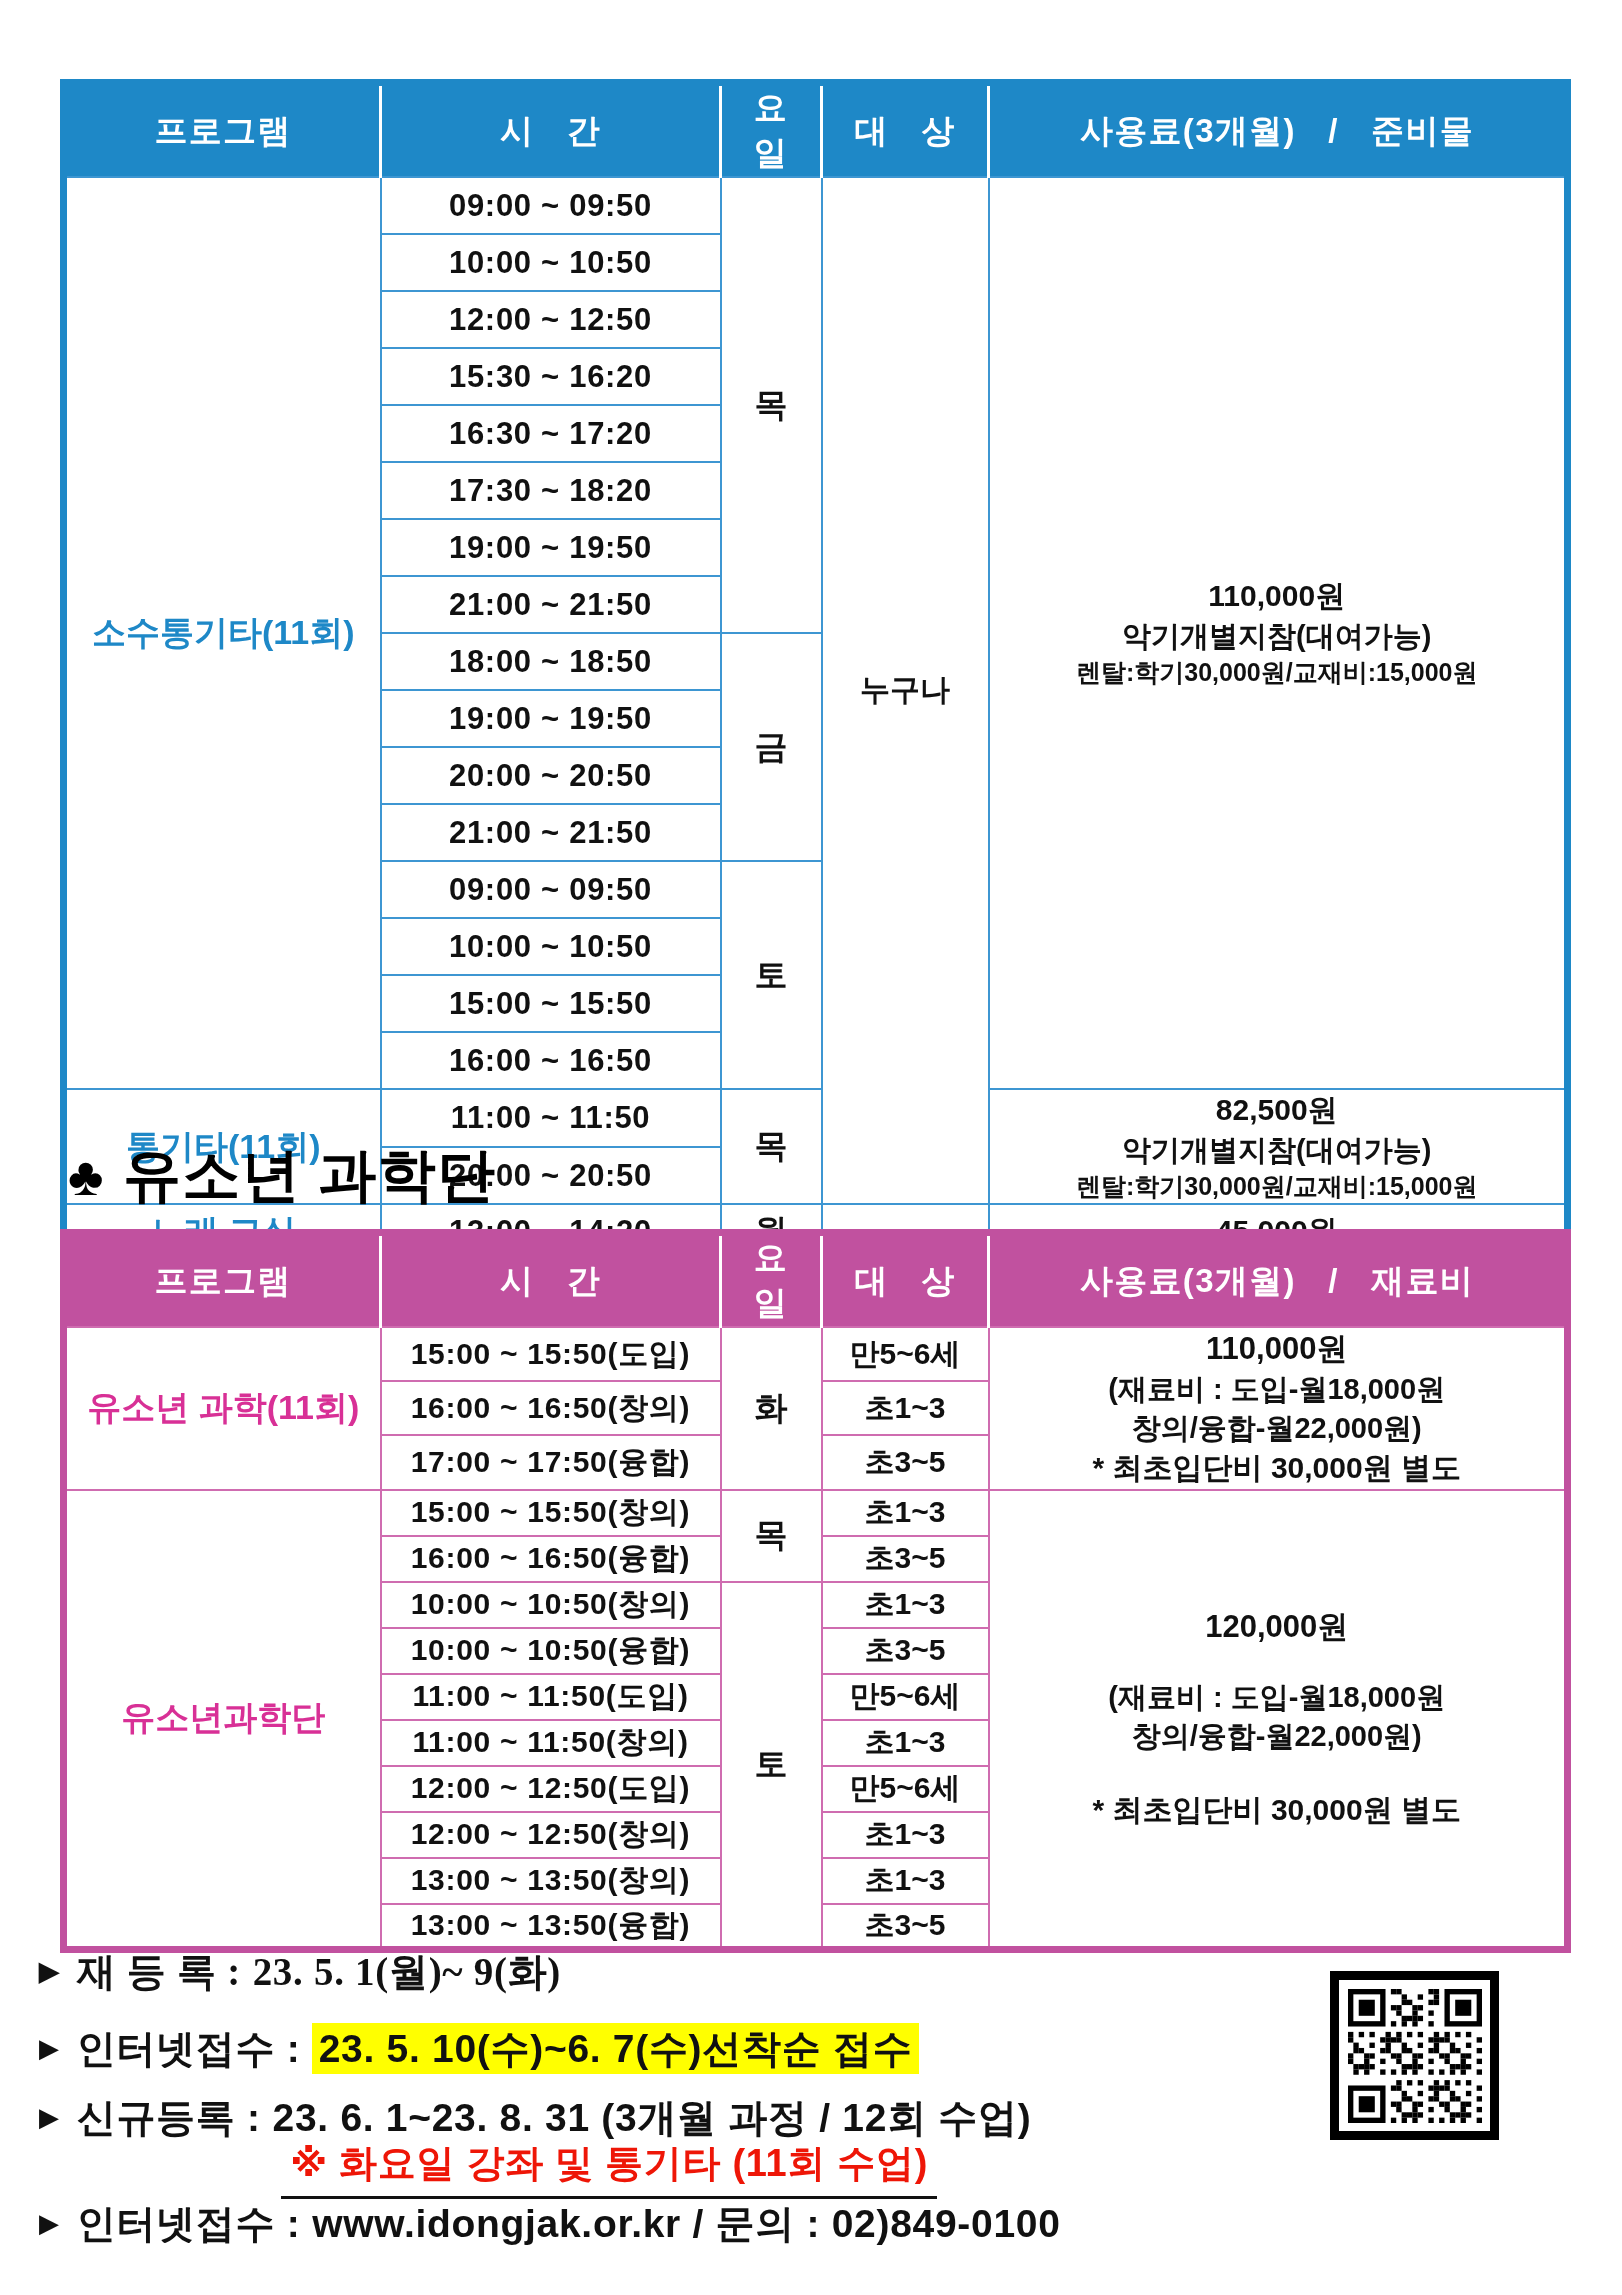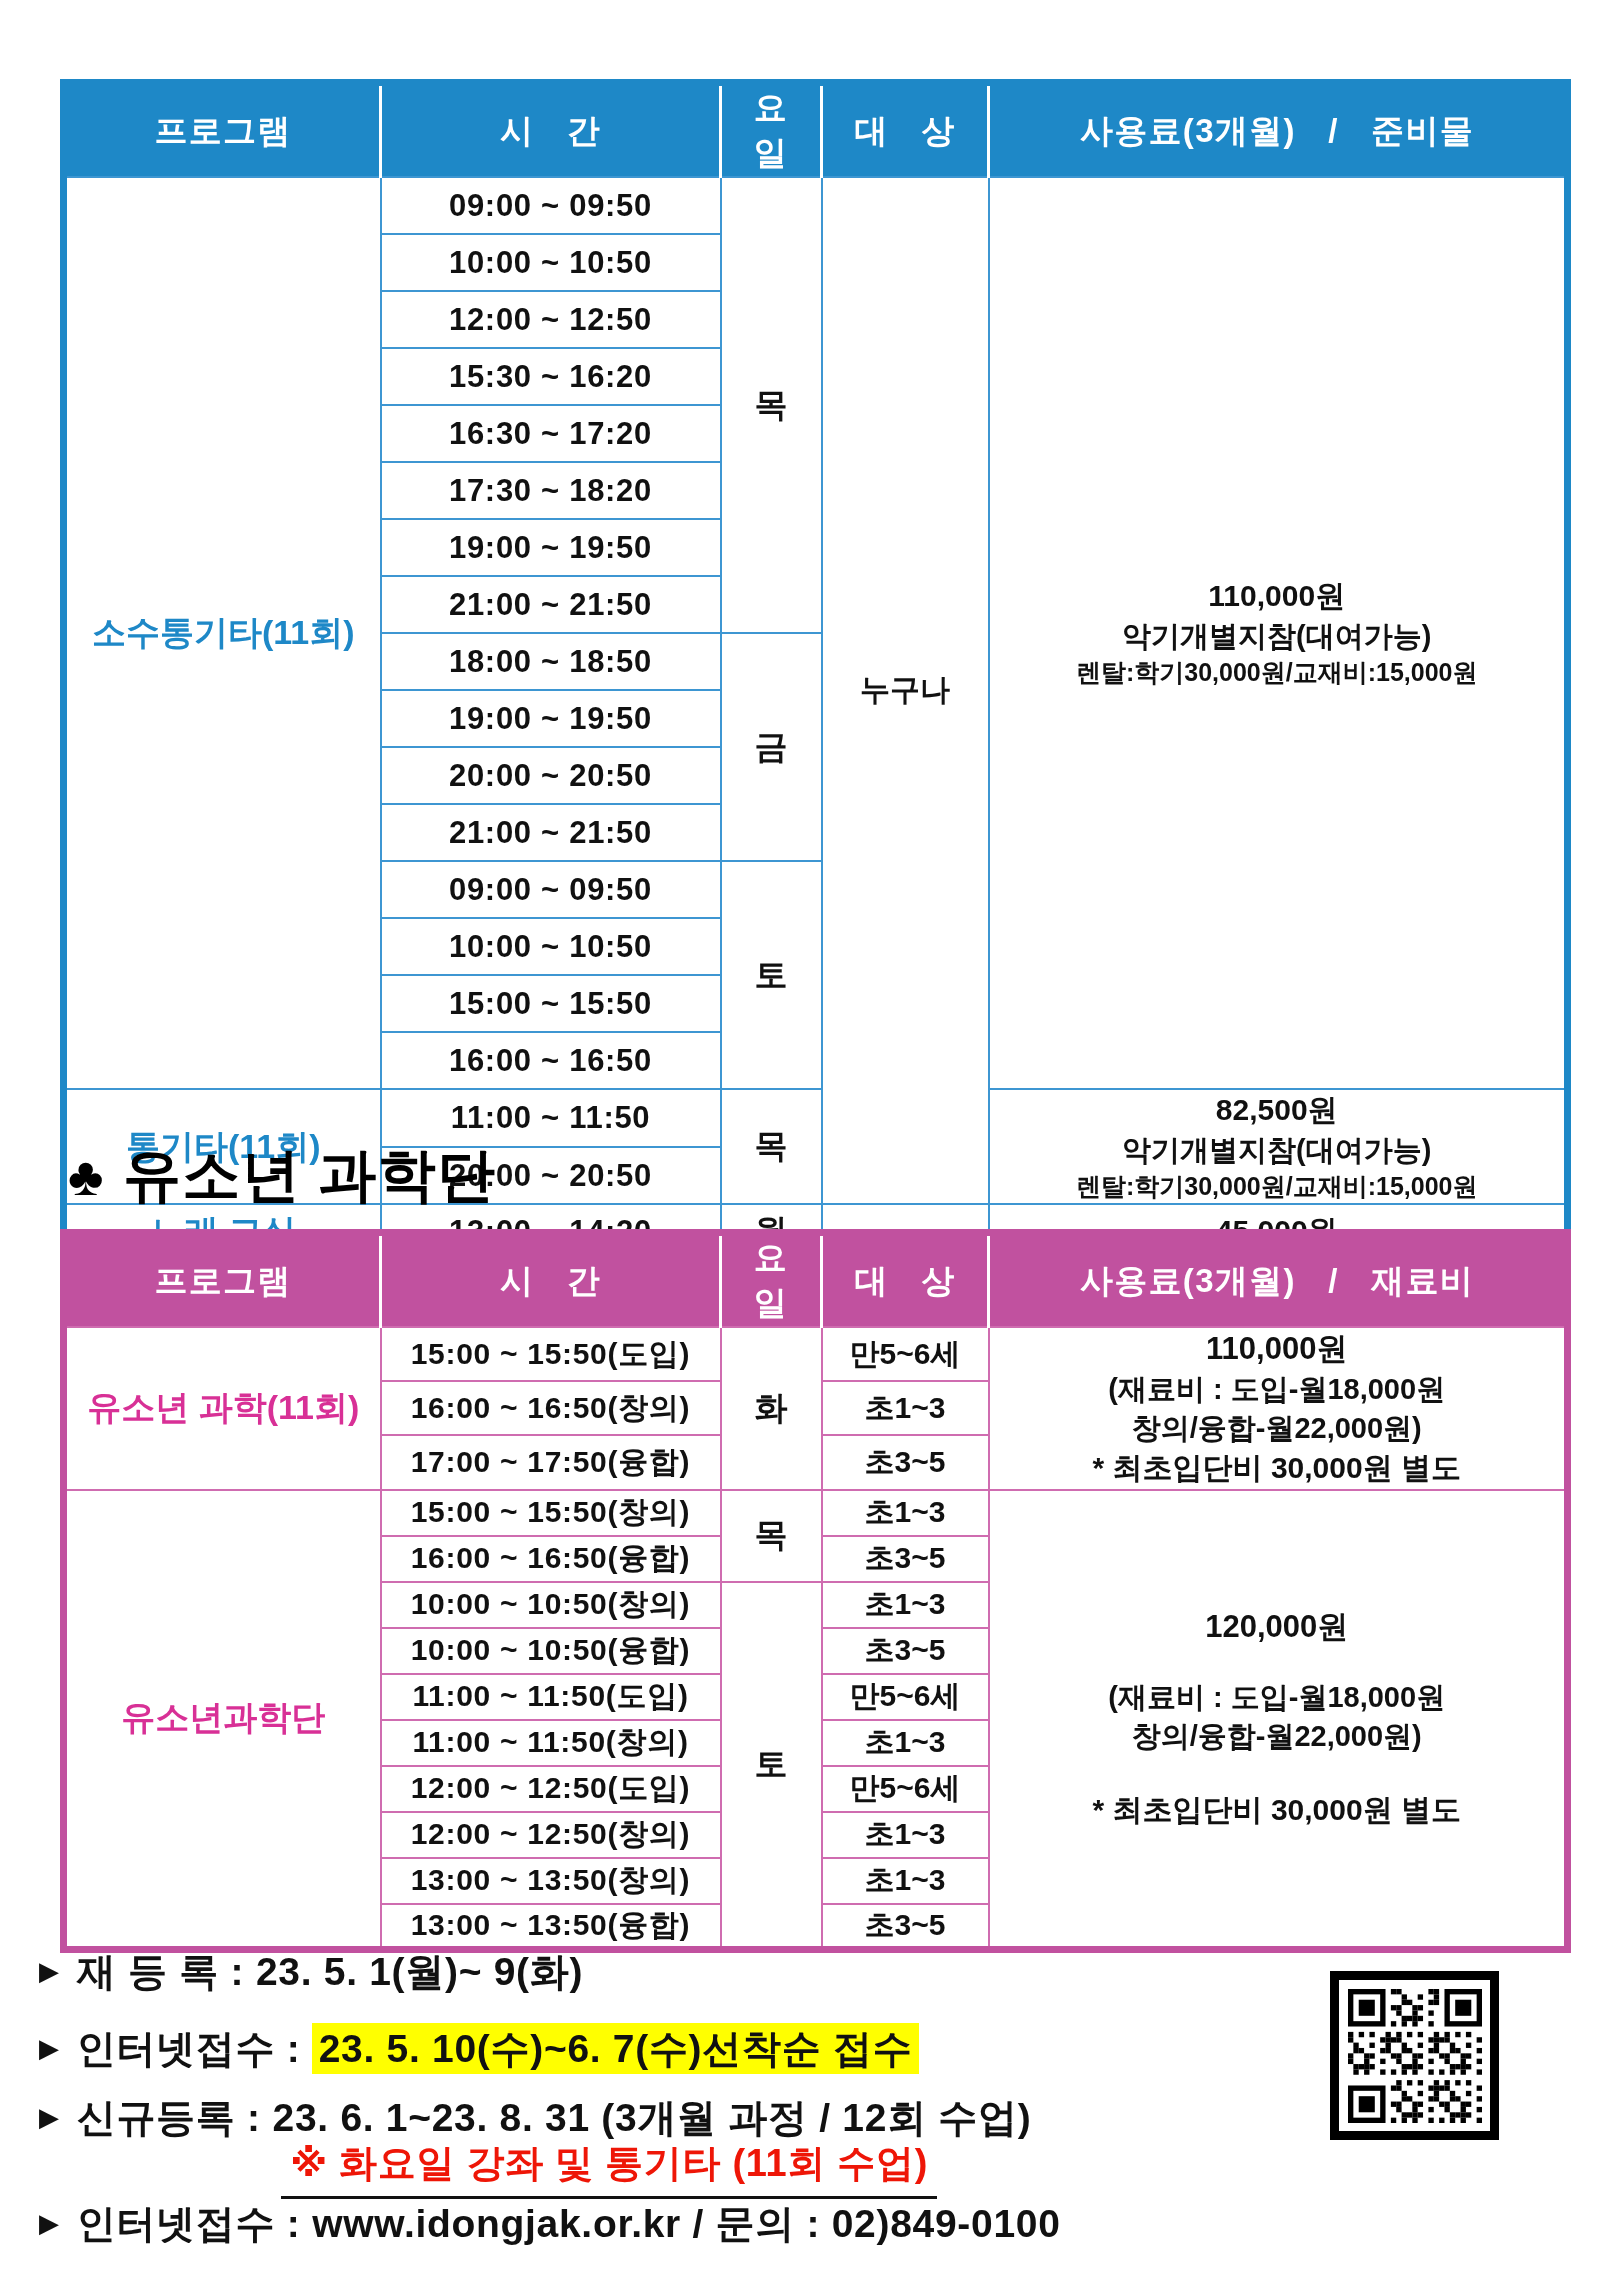--- a/index.html
+++ b/index.html
@@ -60,21 +60,21 @@
   .section-title{
     position:absolute;left:68px;top:1137px;font-size:58px;font-weight:bold;color:#000;
     letter-spacing:1.3px;white-space:nowrap;
   }
   .section-title .club{font-size:54px;margin-right:18.3px;}
 
   
   .fline{
     position:absolute;left:39px;font-size:39px;font-weight:bold;white-space:nowrap;letter-spacing:0.7px;
   }
-  .fl1{top:1945px;}
+  .fl1{top:1945px;font-family:Liberation Serif, serif;}
   .fl2{top:2022px;}
   .fl3{top:2091px;}
   .fl5{top:2197px;}
   .tri{font-size:26px;display:inline-block;transform:translateY(-5.2px);margin-right:17px;}
   .flabel{margin-right:11.8px;}
   .hl{background:var(--highlight-yellow);padding:3.9px 6.5px;}
   .note{
     position:absolute;left:281px;top:2138px;font-size:38px;font-weight:bold;
     color:var(--note-red);border-bottom:3.9px solid #111;padding:0 9.2px 6.5px 9.2px;
     white-space:nowrap;letter-spacing:0.7px;

